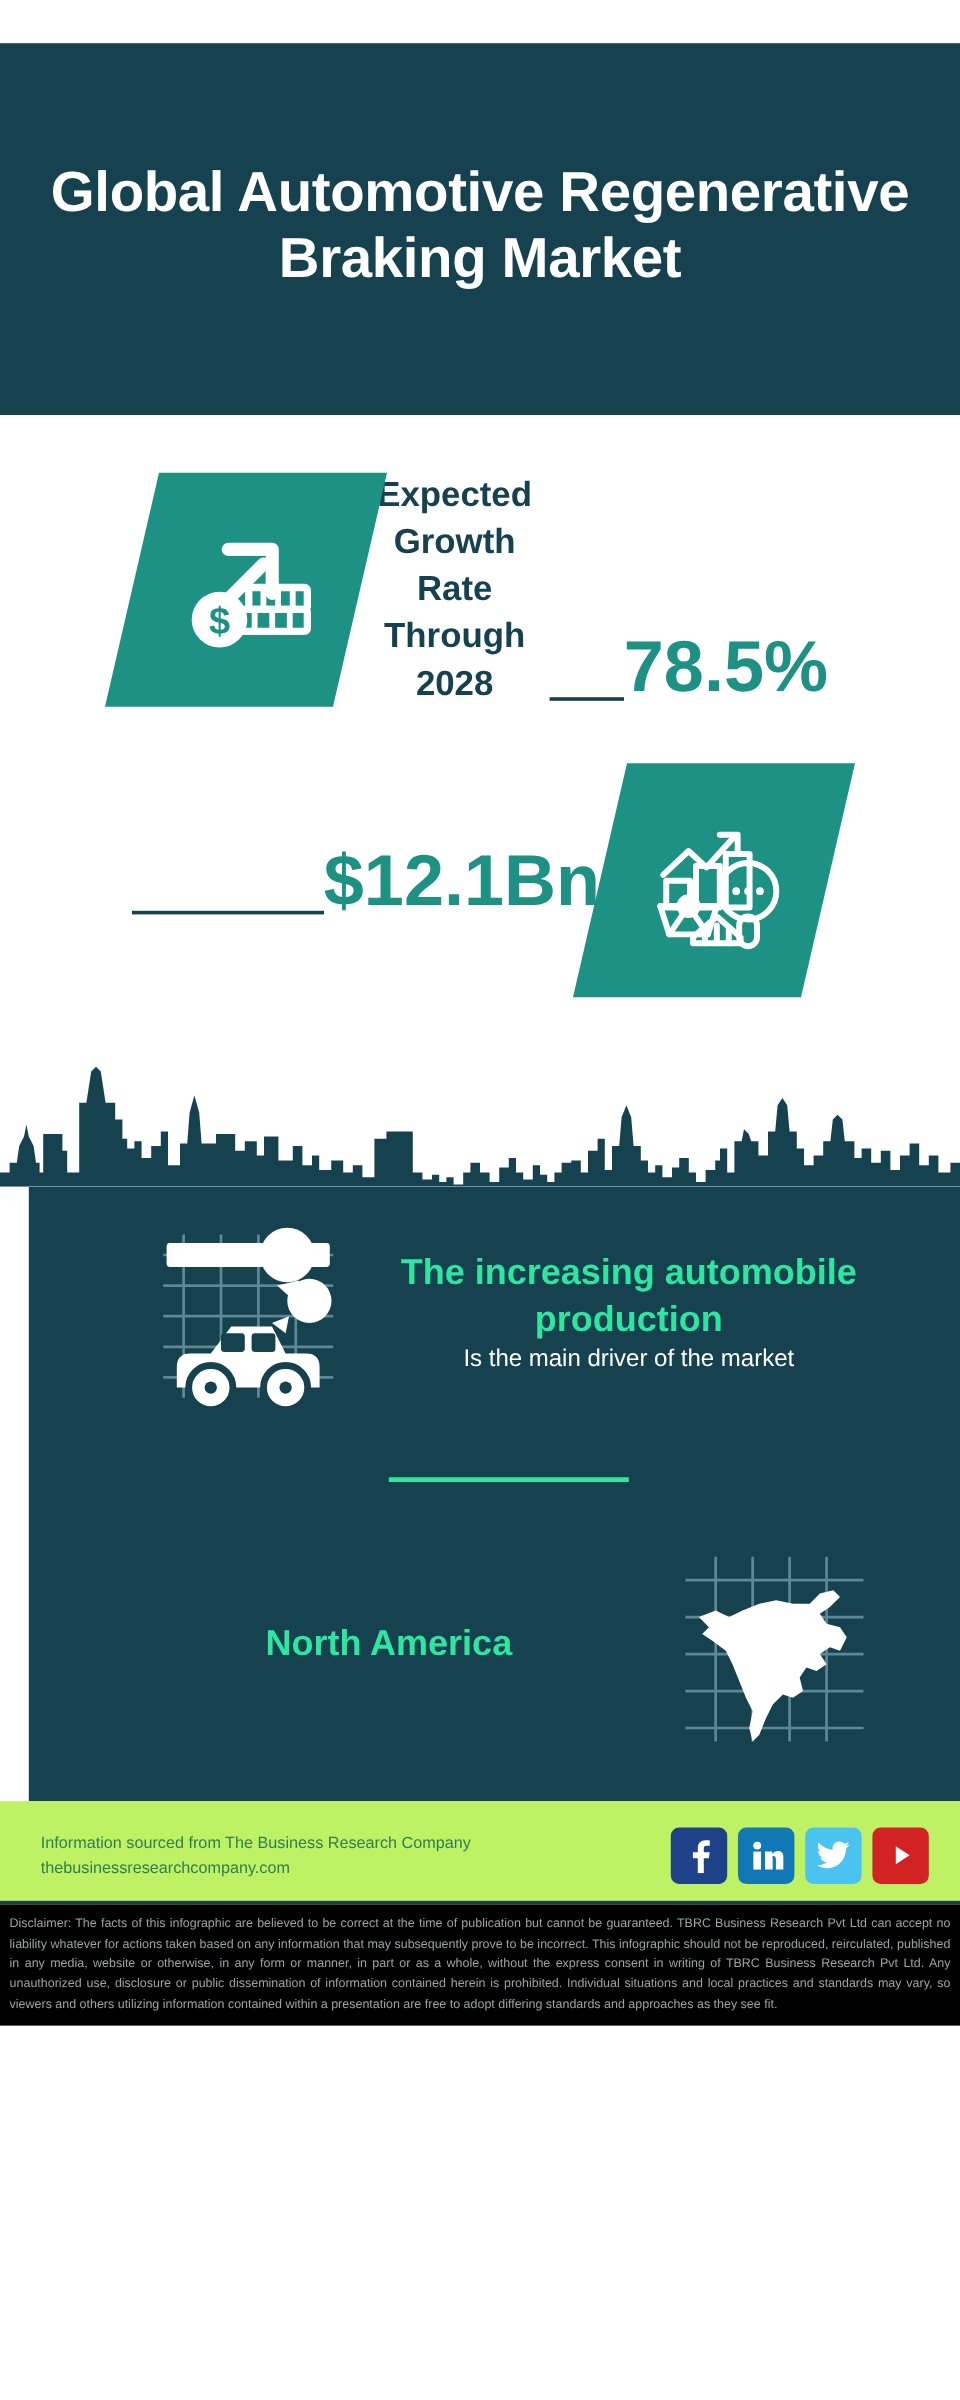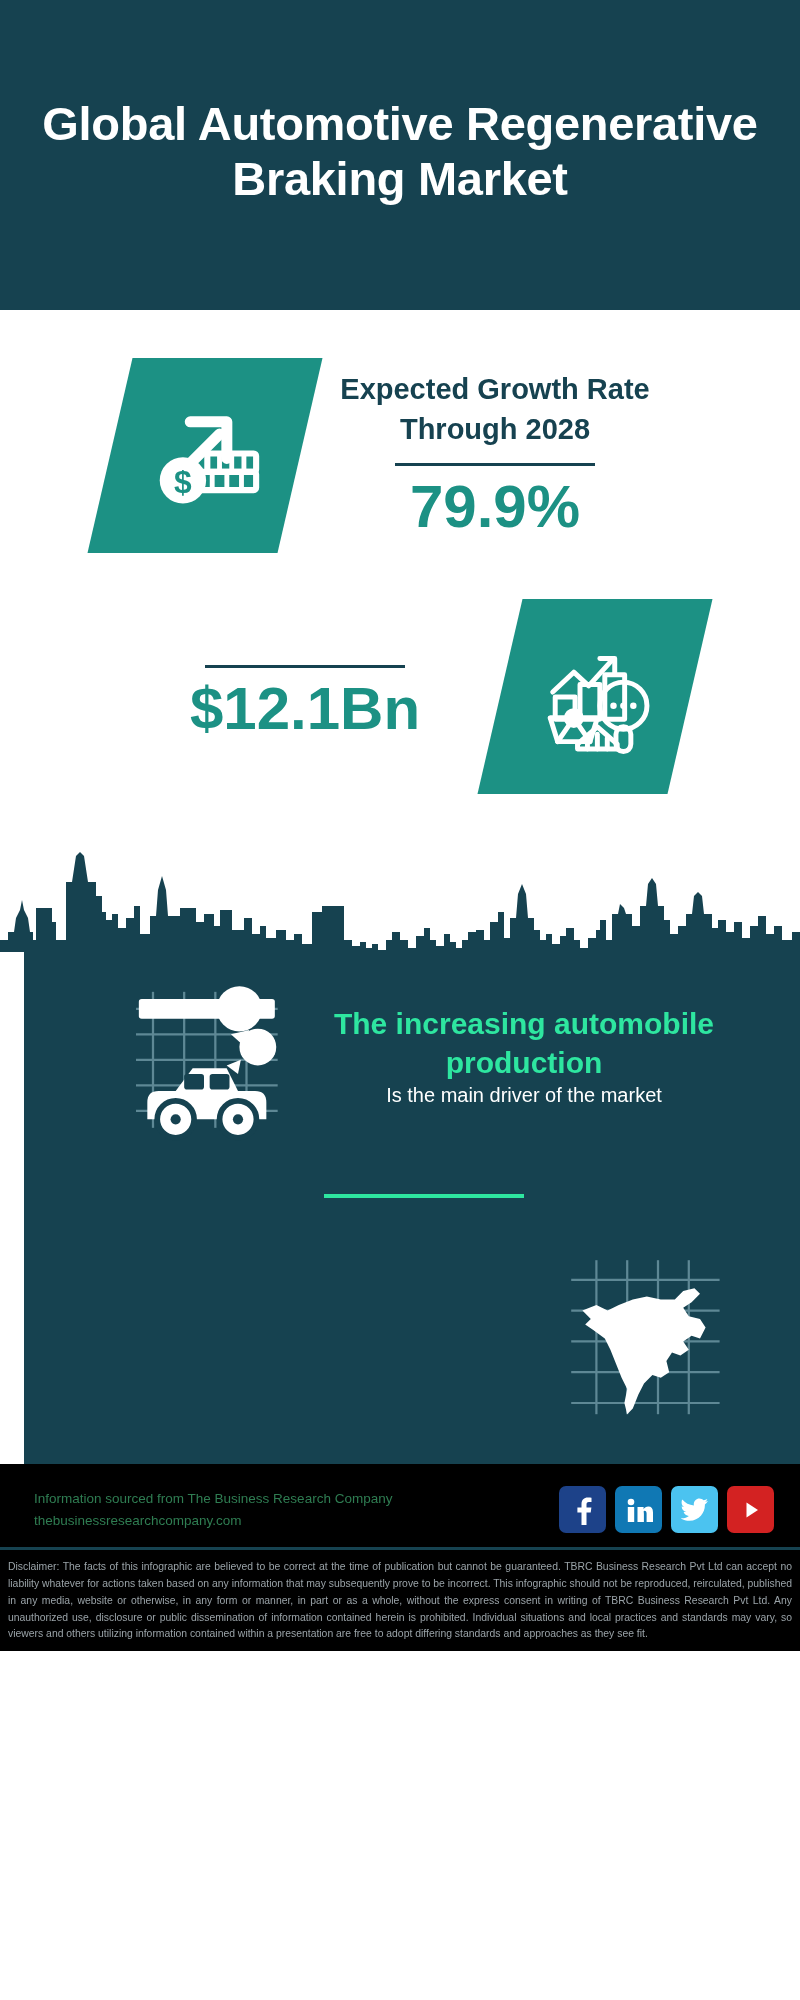--- a/index.html
+++ b/index.html
@@ -18,20 +18,21 @@
   
   .header {
     background: #164250;
     width: 800px;
     height: 310px;
     box-sizing: border-box;
     display: flex;
     align-items: center;
     justify-content: center;
     padding: 6px 26px 14px 26px;
+    margin-top: 36px;
   }
   .header-title {
     color: #ffffff;
     font-size: 47px;
     font-weight: bold;
     line-height: 1.18;
     text-align: center;
     letter-spacing: -0.3px;
   }
 
@@ -64,22 +65,22 @@
   }
   .para-icon .inner {
     transform: skewX(13deg);
     display: flex;
     align-items: center;
     justify-content: center;
   }
 
   .stat-text {
     display: flex;
-    flex-direction: column;
-    align-items: center;
+    flex-direction: row;
+    align-items: flex-end;
     width: 390px;
     flex: none;
   }
   .stat-label {
     color: #164250;
     font-size: 29px;
     font-weight: bold;
     line-height: 1.35;
     text-align: center;
   }
@@ -147,21 +148,21 @@
   }
   .mid-divider {
     width: 200px;
     height: 4px;
     background: #2EE6A0;
     margin: 42px auto 40px auto;
   }
 
   
   .footer {
-    background: #000000;
+    background: #bef264;
     width: 800px;
     box-sizing: border-box;
     padding: 22px 26px 14px 34px;
     display: flex;
     align-items: center;
     justify-content: space-between;
   }
   .footer-text {
     color: #2F7D52;
     font-size: 13.5px;
@@ -227,21 +228,21 @@
           <line x1="80" y1="63" x2="80" y2="78" stroke="#ffffff" stroke-width="4"></line>
 
           <circle cx="32" cy="70" r="19" fill="#ffffff"></circle>
           <text x="32" y="80" font-family="Liberation Sans, sans-serif" font-size="26" font-weight="bold" fill="#1C9184" text-anchor="middle">$</text>
         </svg>
       </div>
     </div>
     <div class="stat-text">
       <div class="stat-label">Expected Growth Rate Through 2028</div>
       <div class="stat-divider"></div>
-      <div class="stat-value">79.9%</div>
+      <div class="stat-value">78.5%</div>
     </div>
   </div>
 
   <div class="stat-row second">
     <div class="stat-text">
       <div class="stat-divider"></div>
       <div class="stat-value">$12.1Bn</div>
     </div>
     <div class="para-icon">
       <div class="inner">
@@ -321,20 +322,21 @@
     <div class="fact-text">
       <div class="fact-head">The increasing automobile production</div>
       <div class="fact-sub">Is the main driver of the market</div>
     </div>
   </div>
 
   <div class="mid-divider"></div>
 
   <div class="fact-row">
     <div class="fact-text">
+      <div class="fact-head">North America</div>
     </div>
     <div class="fact-icon">
       <svg width="172" height="168" viewBox="0 0 120 120">
         <g stroke="#5E8895" stroke-width="1.6">
           <line x1="8" y1="22" x2="114" y2="22"></line>
           <line x1="8" y1="44" x2="114" y2="44"></line>
           <line x1="8" y1="66" x2="114" y2="66"></line>
           <line x1="8" y1="88" x2="114" y2="88"></line>
           <line x1="8" y1="110" x2="114" y2="110"></line>
           <line x1="26" y1="8" x2="26" y2="118"></line>

